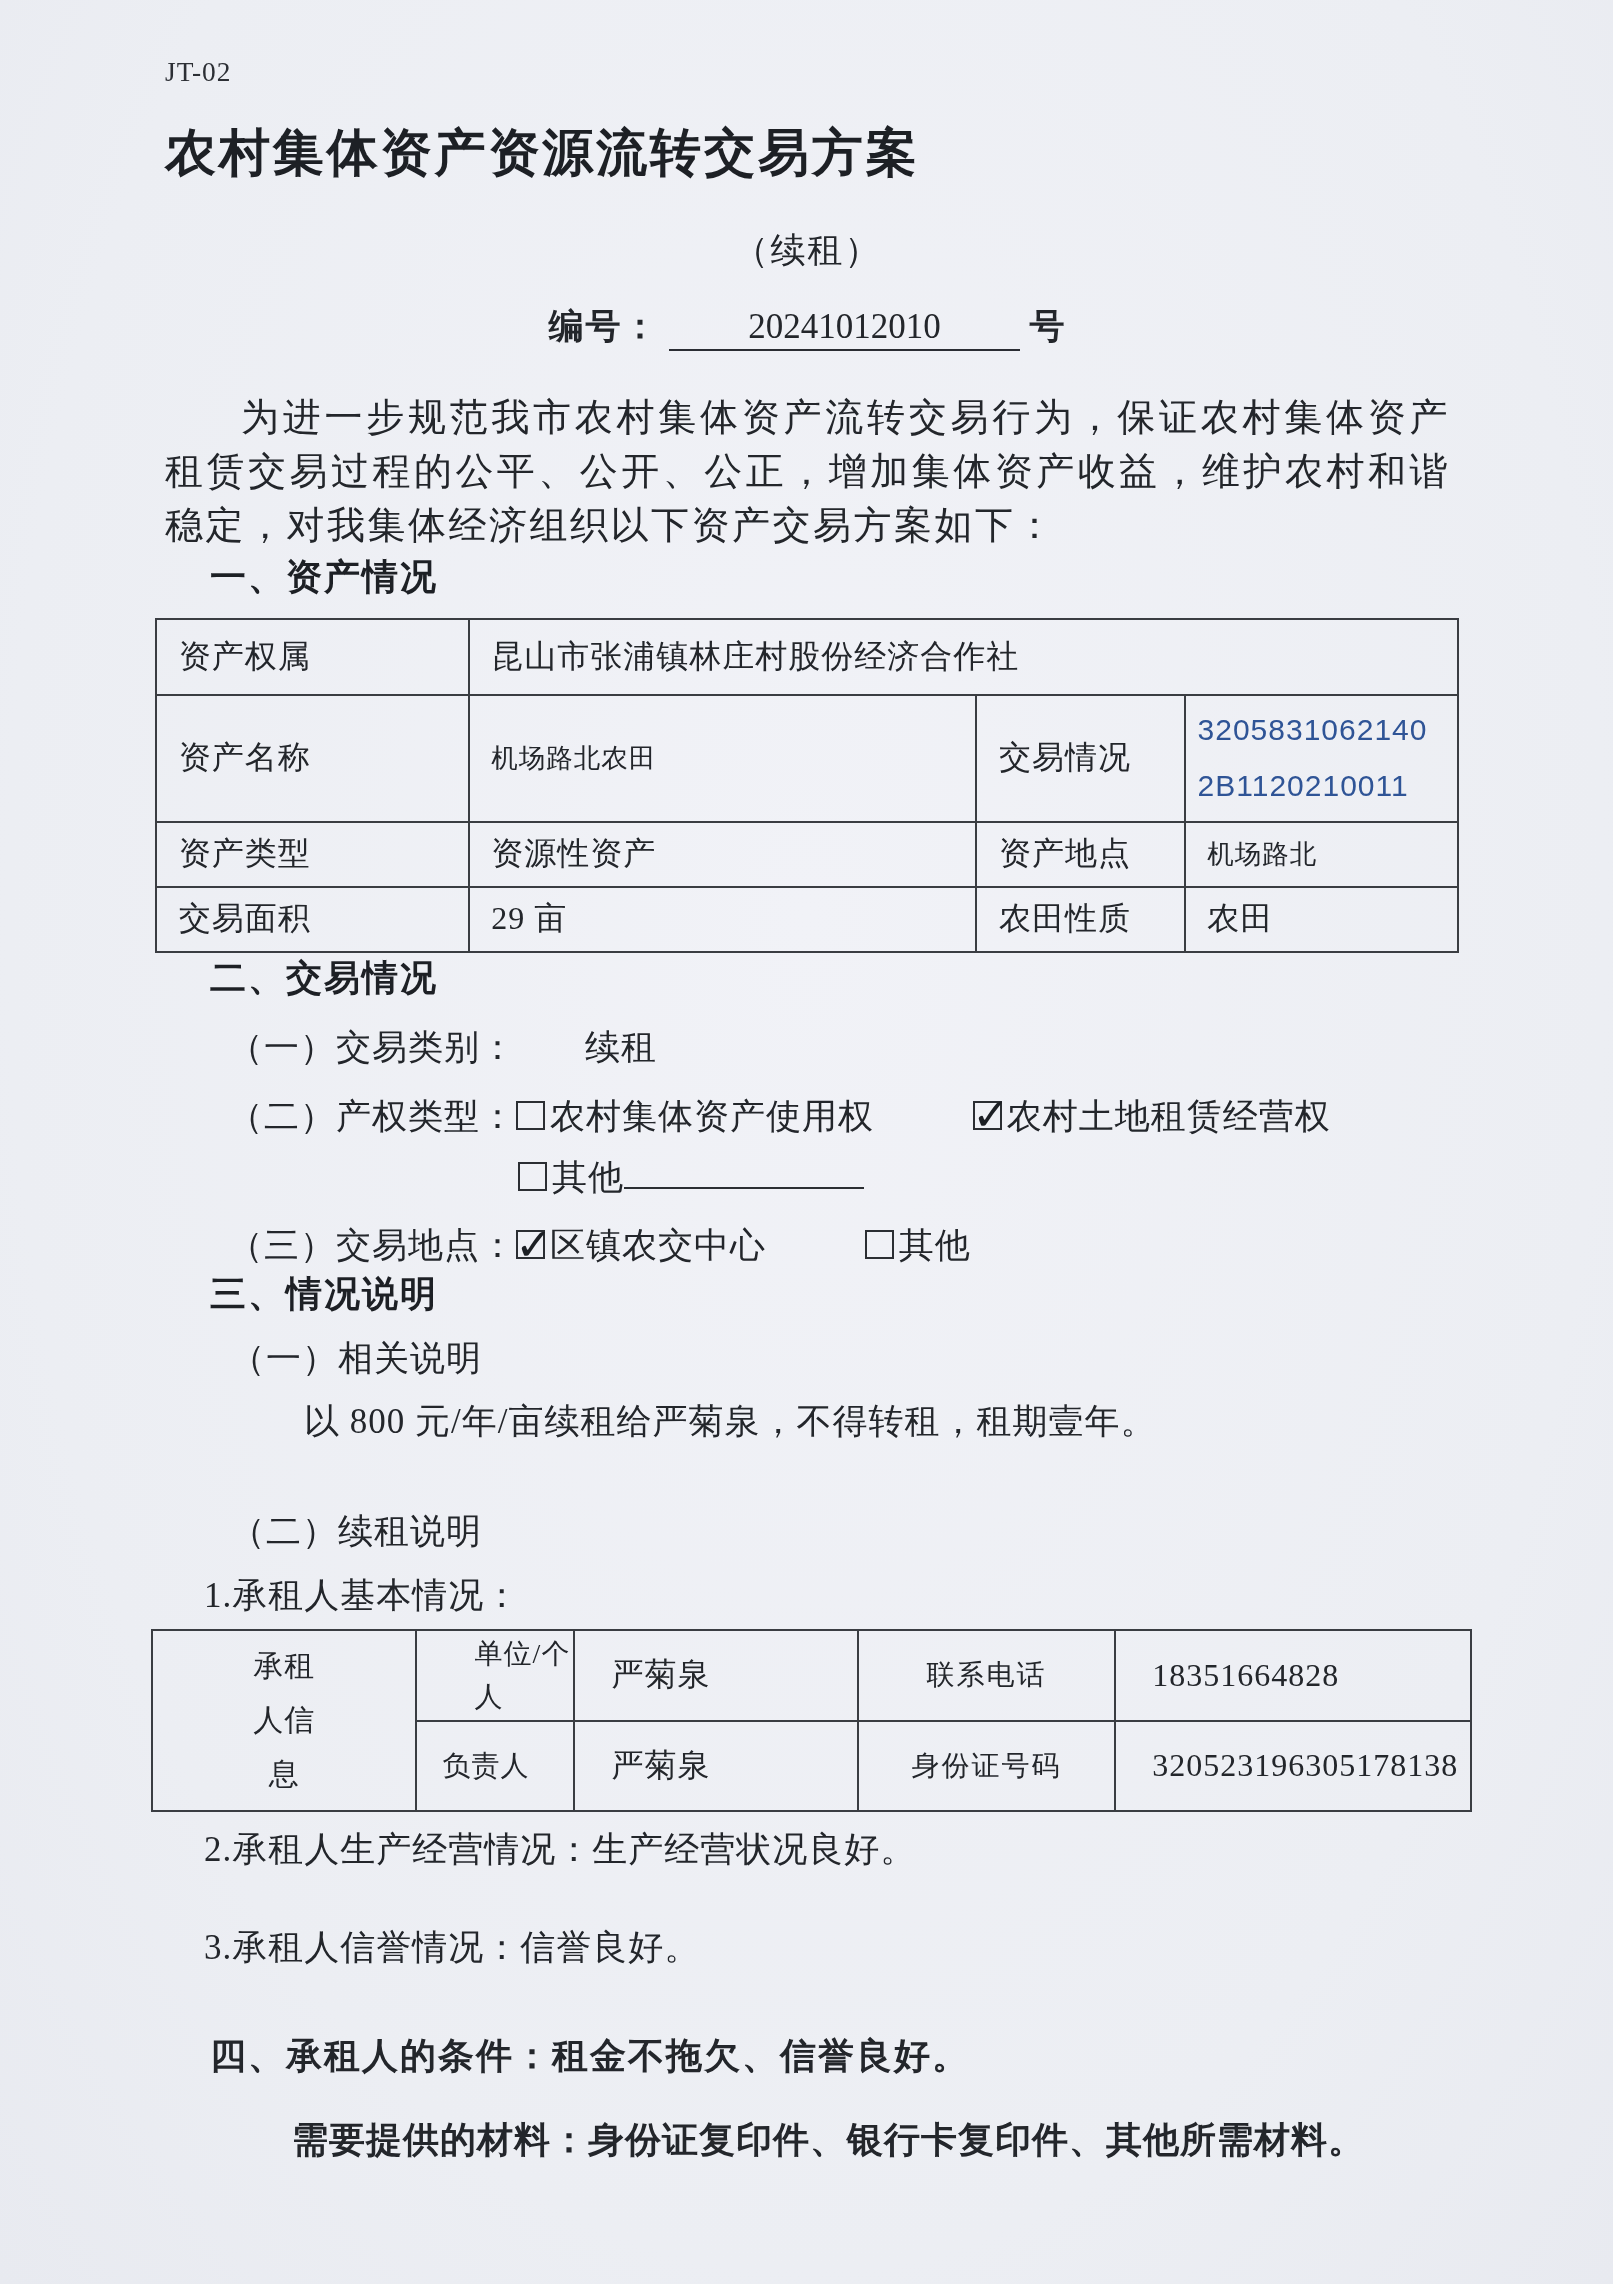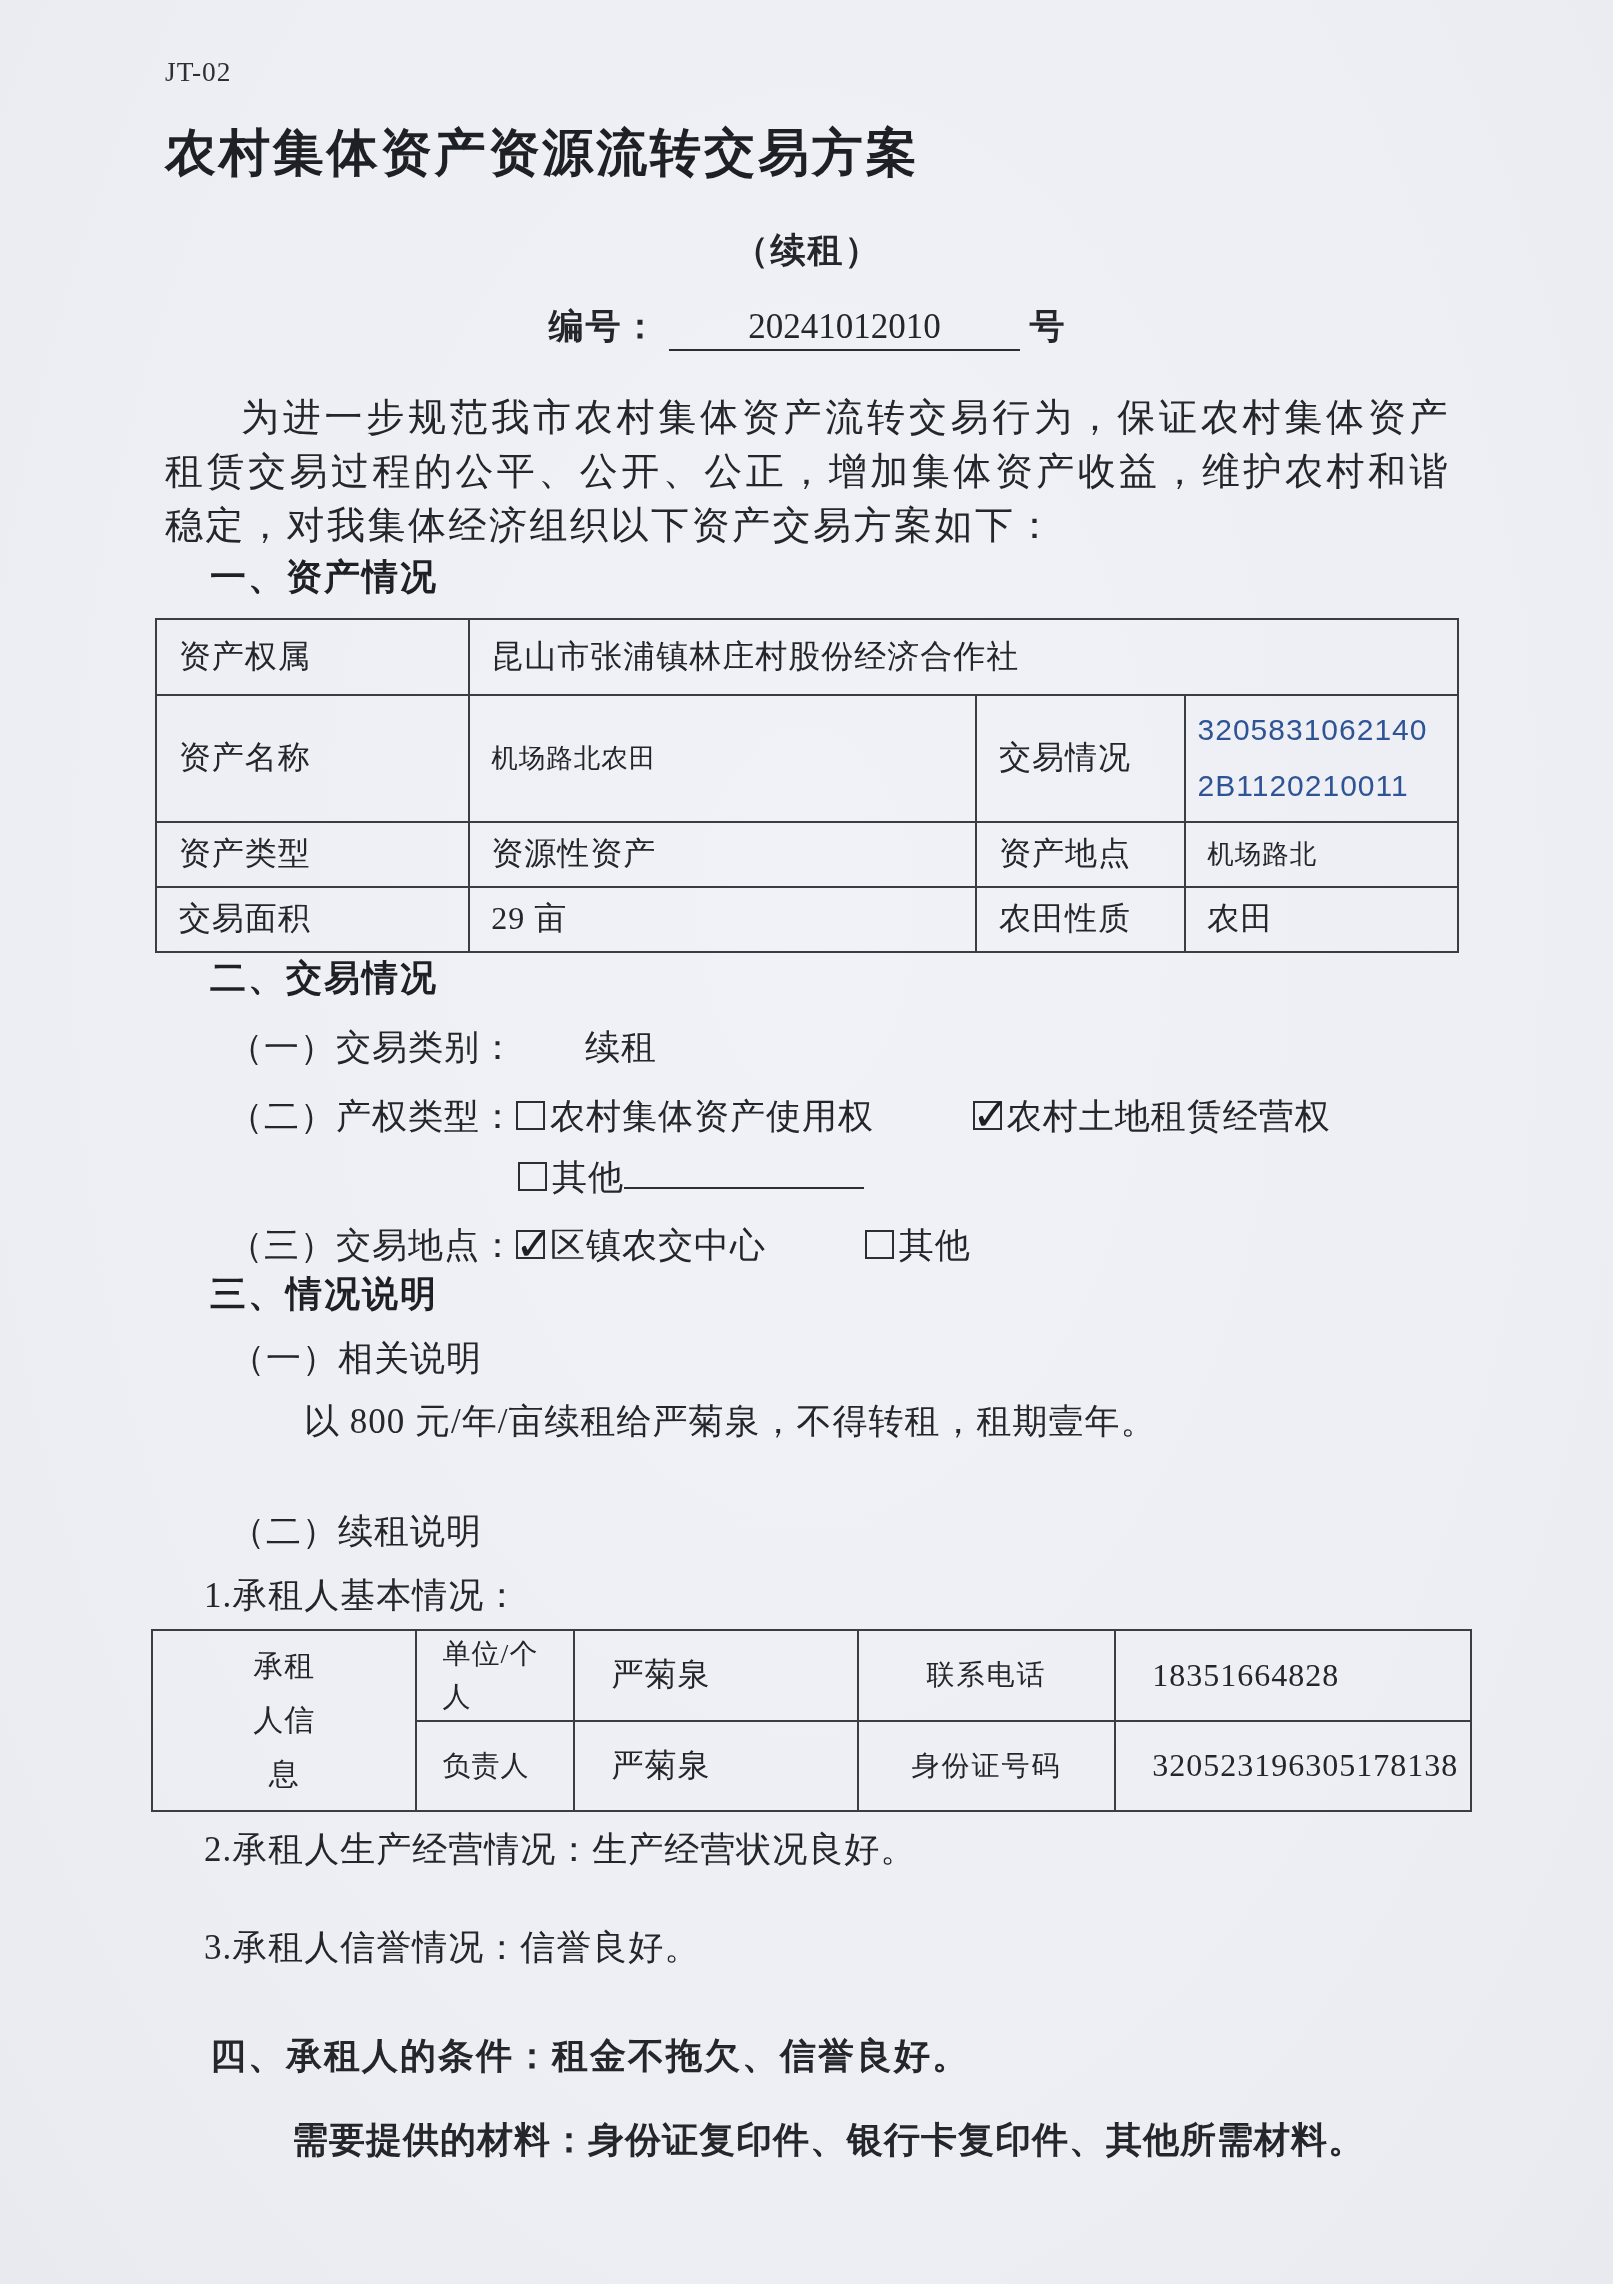--- a/index.html
+++ b/index.html
@@ -16,21 +16,21 @@
     overflow:hidden;
   }
   .form-code { font-size:27.4px; letter-spacing:1px; color:#2c2f35; }
   .title {
     font-family:"Liberation Sans","DejaVu Sans",sans-serif;
     font-weight:700; font-size:51px; letter-spacing:2.9px;
     text-align:left; margin:31px 0 4px 0; color:#1d2025;
   }
   .subtitle {
     font-family:"Liberation Sans","DejaVu Sans",sans-serif;
-    font-weight:700; font-size:35px; text-align:center; margin-top:39px; letter-spacing:2px;
+    font-weight:400; font-size:35px; text-align:center; margin-top:39px; letter-spacing:2px;
   }
   .doc-number { text-align:center; font-size:35px; margin-top:29px; }
   .doc-number .lbl { font-weight:700; letter-spacing:2px; }
   .doc-number .num {
     display:inline-block; min-width:323px; text-align:center;
     border-bottom:2.9px solid #2a2d33; padding:0 13.7px 2px 13.7px; margin:0 9.8px;
   }
   .intro {
     font-size:38px; line-height:54px; letter-spacing:2.5px;
     text-align:justify; text-indent:2em; margin:39px 0 0 0;
@@ -78,21 +78,21 @@
   .body-text { font-size:35px; letter-spacing:1px; }
   .related-text { margin:15.7px 0 0 139px; }
   .renew-heading { margin-top:63px; }
   .list-label { font-size:35px; margin:17.6px 0 0 39px; letter-spacing:1px; }
 
   .lessee-table { width:1321px; margin:9.8px 0 0 -13.7px; }
   .lessee-table tr { height:90px; }
   .group-cell { text-align:center; }
   .group-cell .wrap { display:inline-block; width:3em; text-align:center; font-size:30px; line-height:1.8; letter-spacing:1px; }
   .fld-cell { font-size:28px; padding-left:25.5px; letter-spacing:1px; }
-  .fld-cell .wrap { display:inline-block; max-width:4.0em; line-height:1.55; }
+  .fld-cell .wrap { display:inline-block; max-width:4.0em; line-height:1.55;margin-left:32px; }
   .fld-cell2 { font-size:28px; text-align:center; letter-spacing:2px; }
   .val-cell { font-size:32px; padding-left:36px; letter-spacing:1px; }
 
   .num-item2 { margin:13.7px 0 0 39px; }
   .num-item3 { margin:51px 0 0 39px; }
   .sec4-heading {
     font-family:"Liberation Sans","DejaVu Sans",sans-serif;
     font-weight:700; font-size:36px; letter-spacing:2px; margin:61px 0 0 45px;
   }
   .materials {

